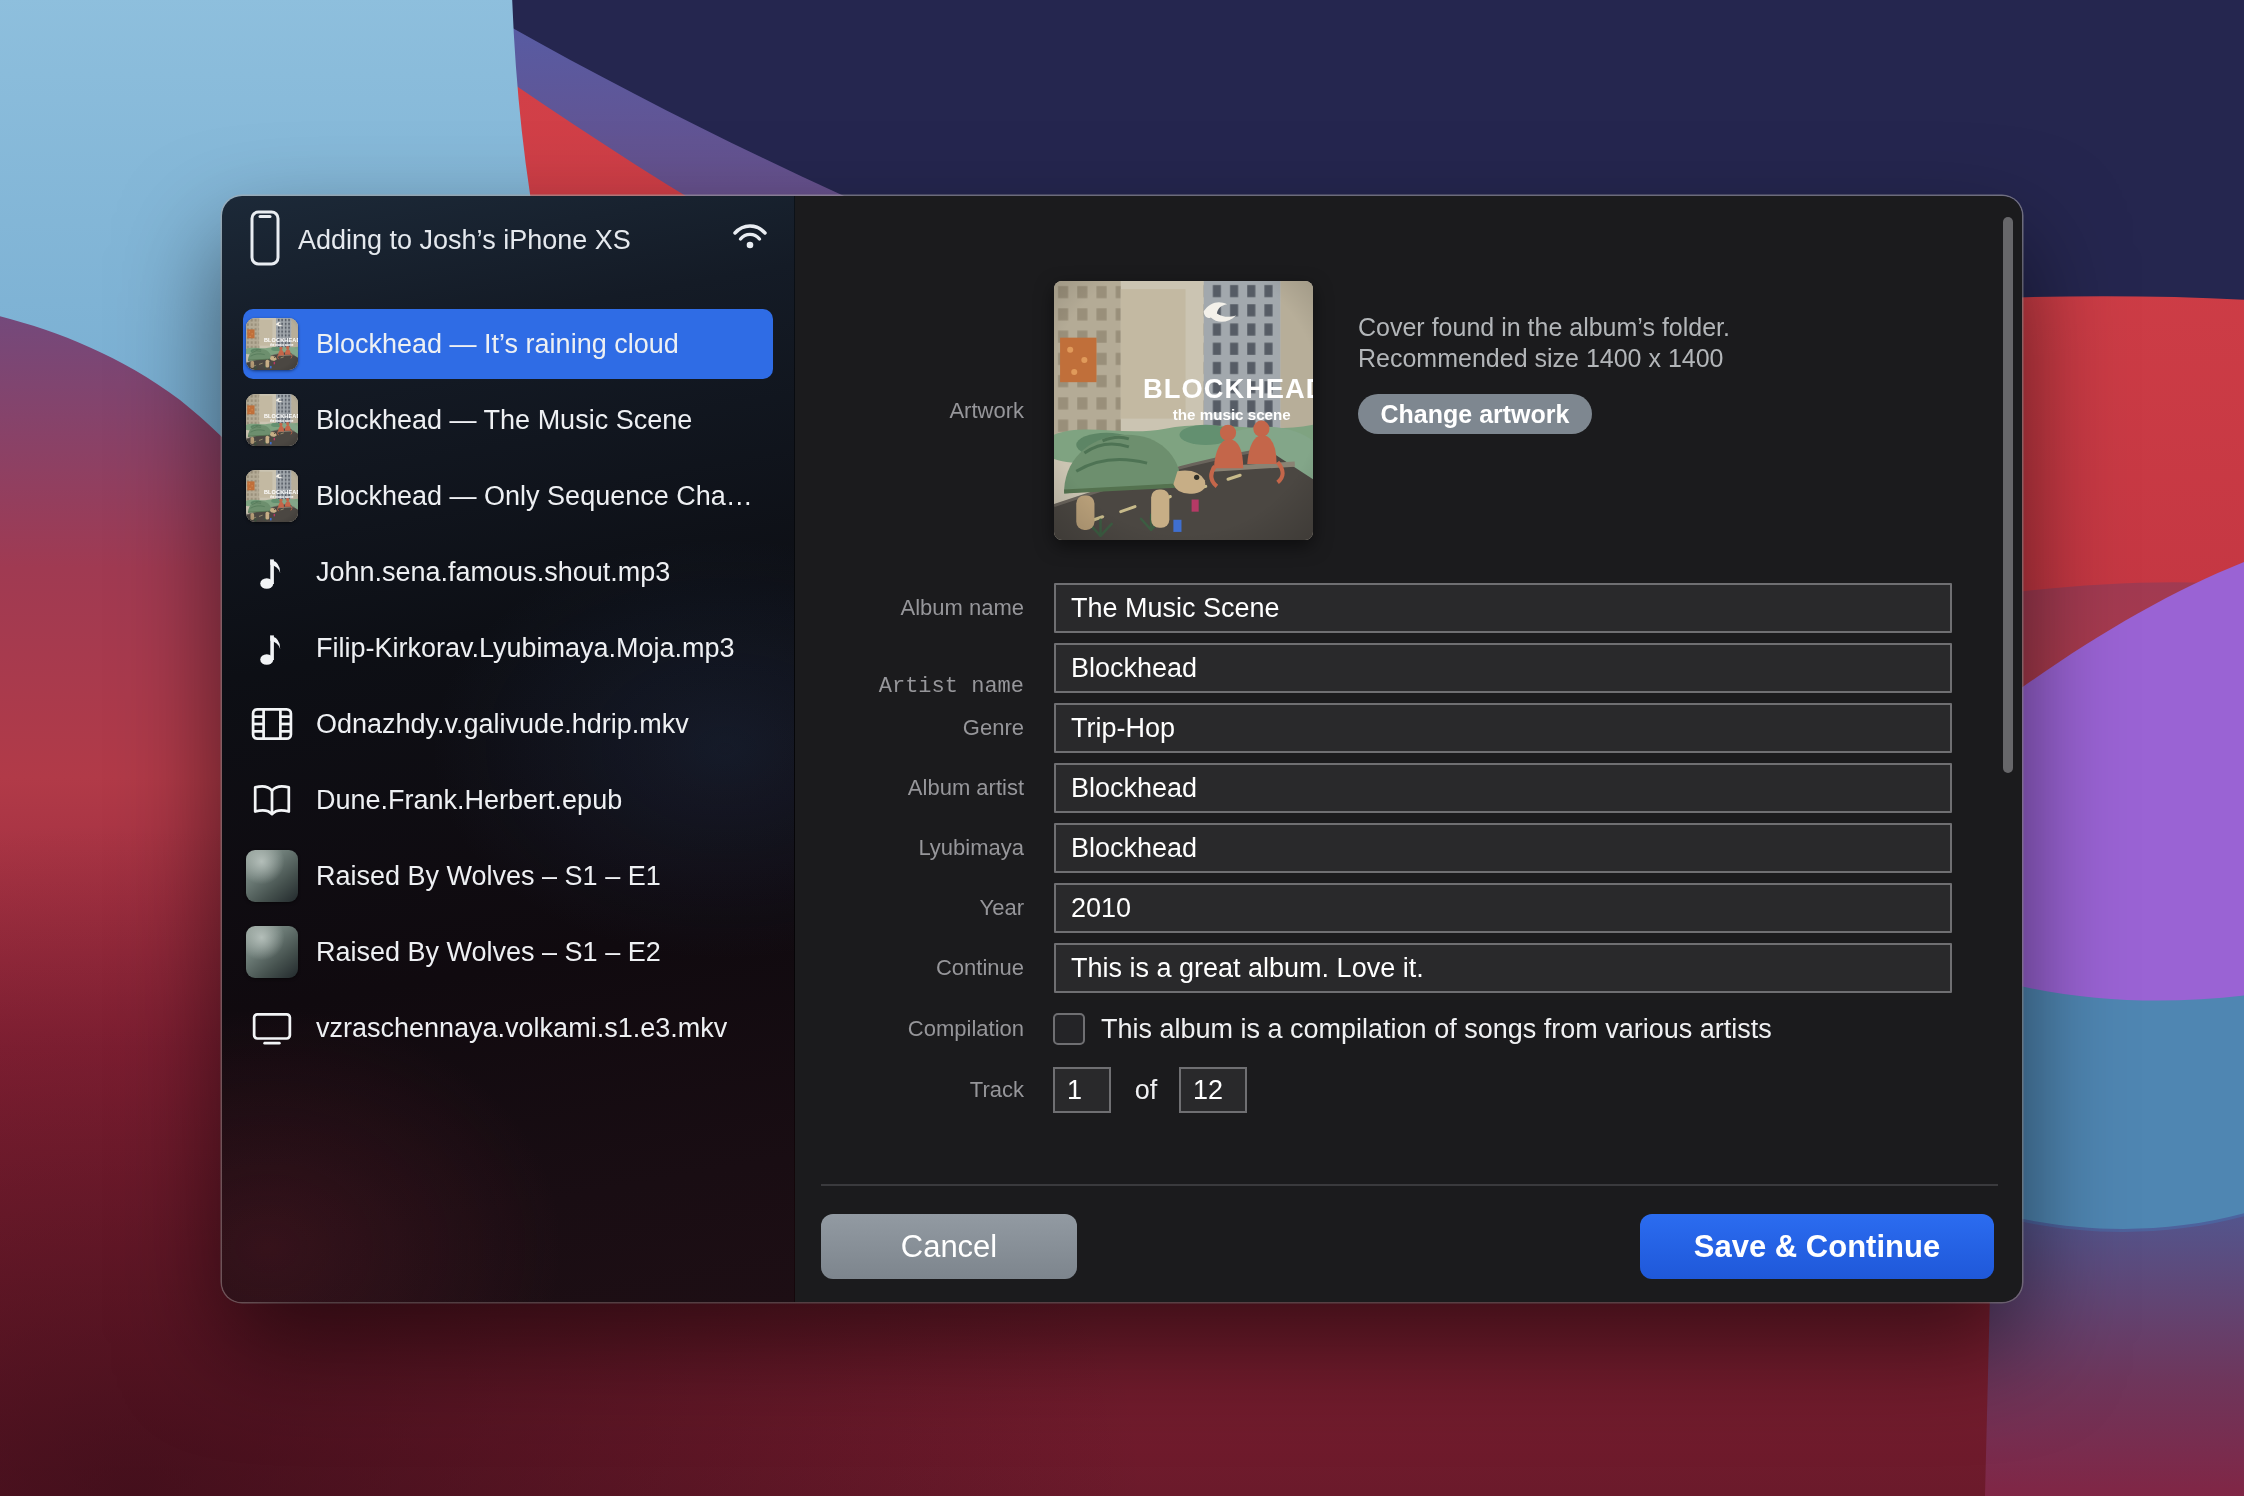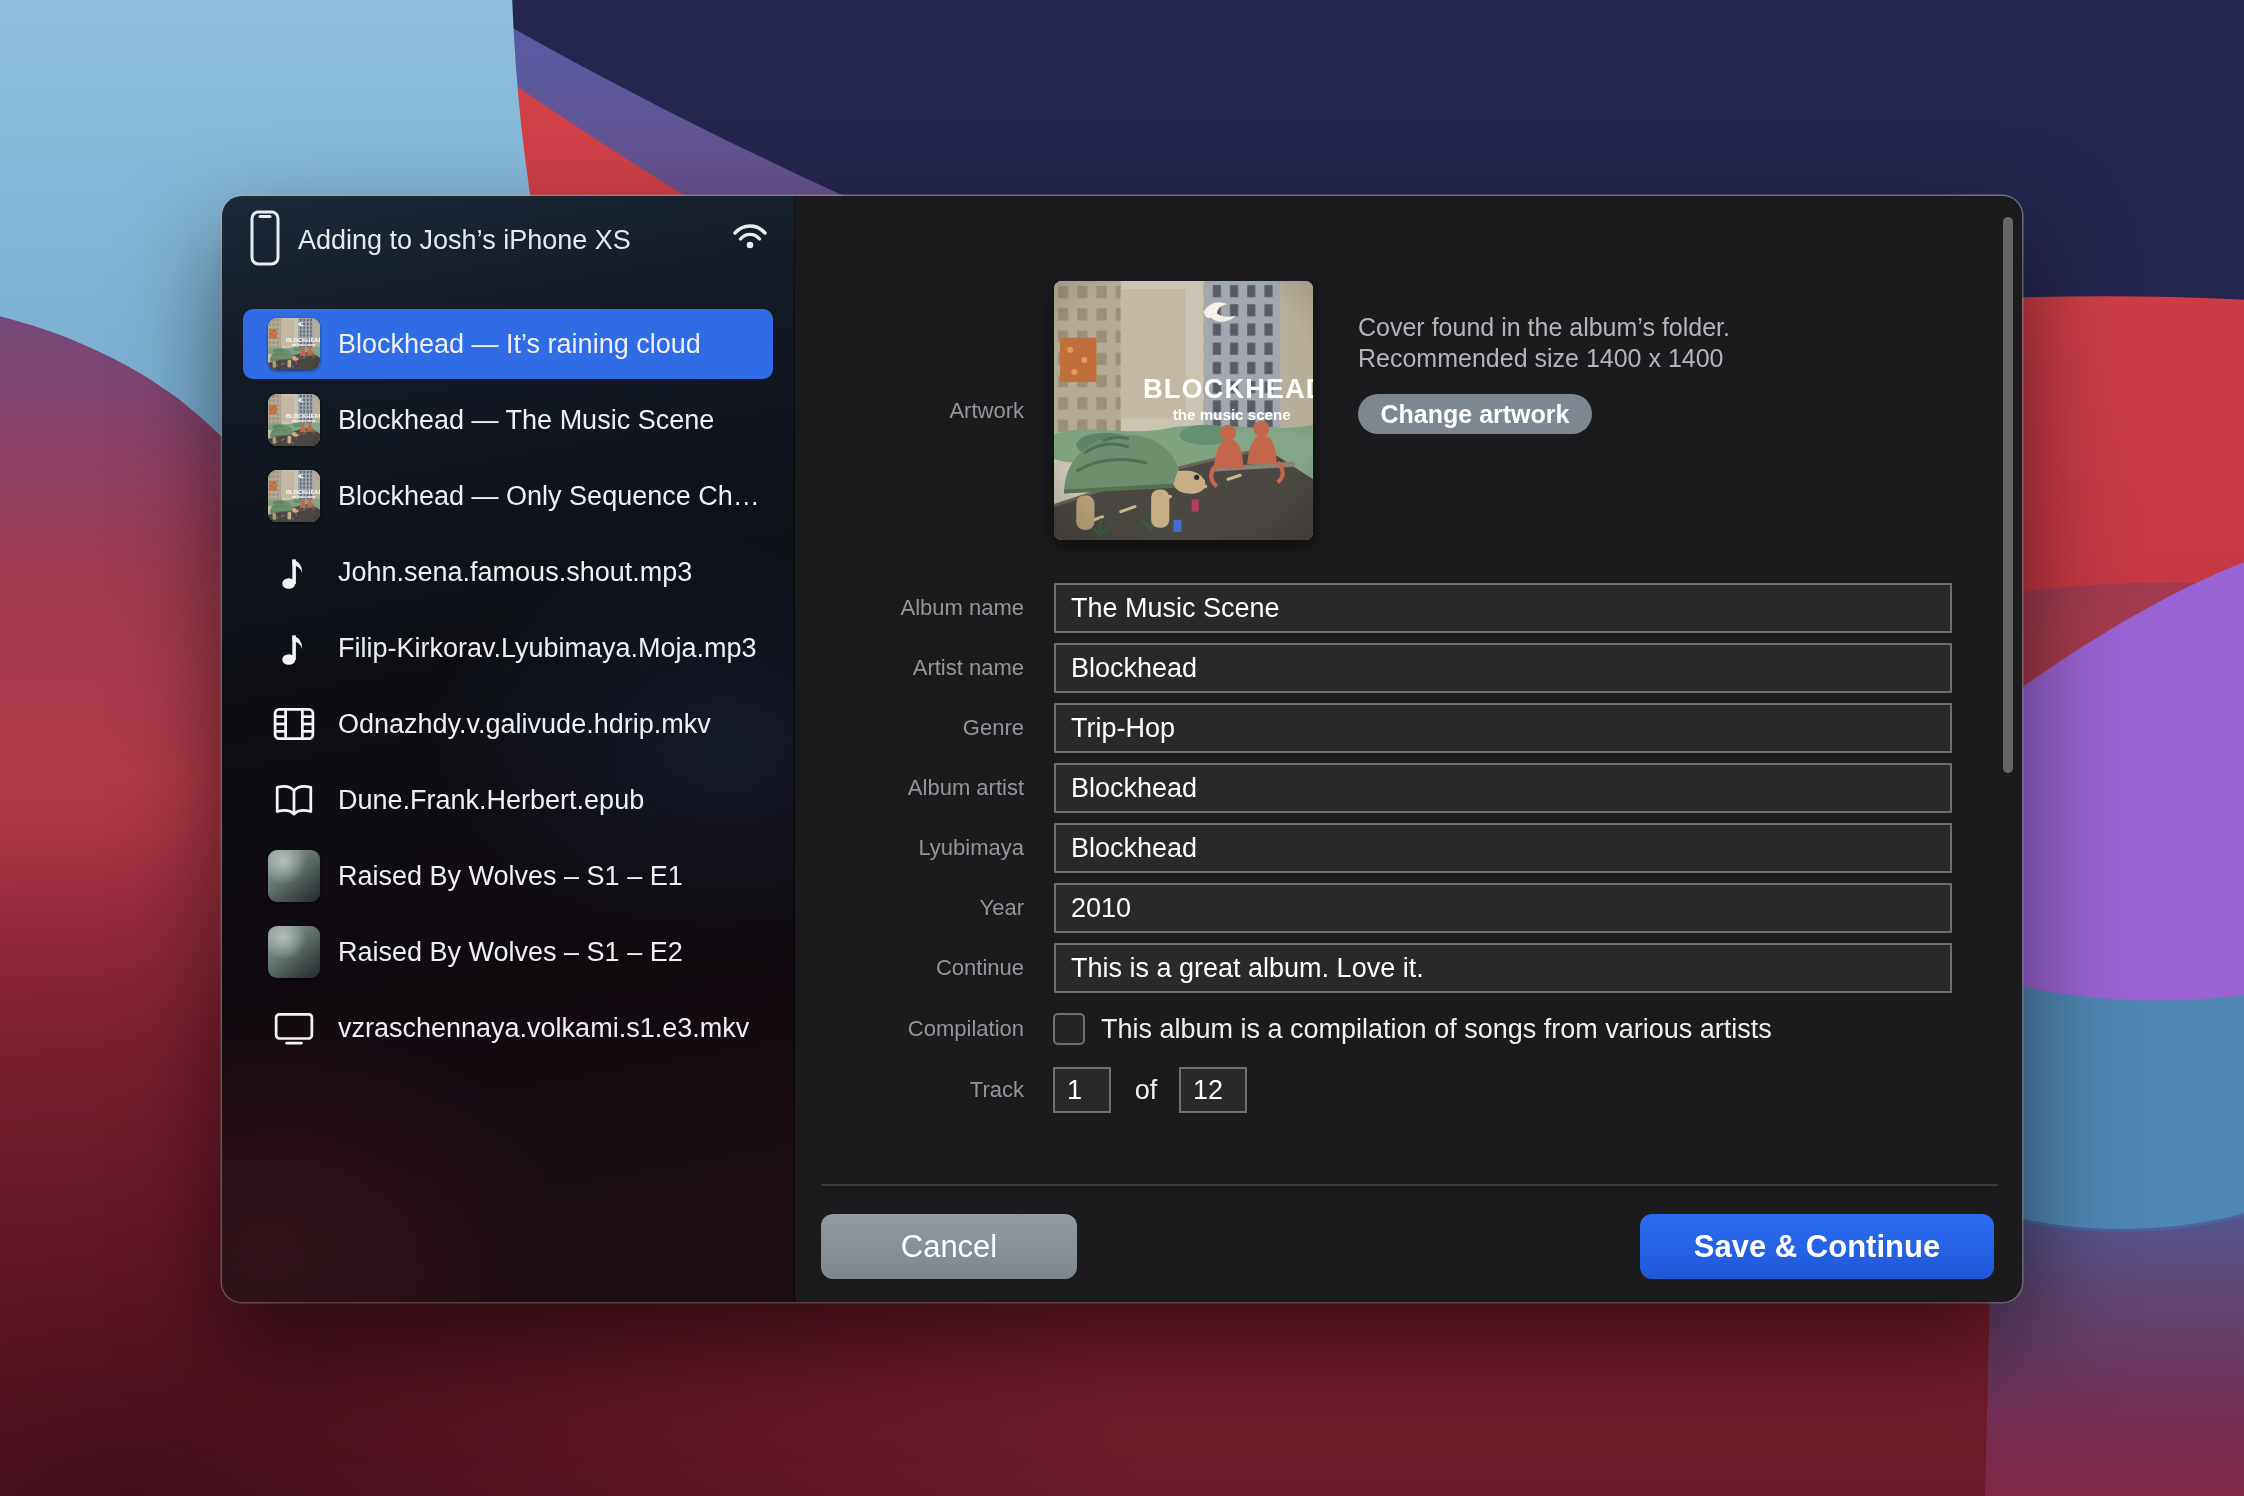--- a/index.html
+++ b/index.html
@@ -25,21 +25,21 @@
       linear-gradient(170deg,#1c2938 0%,#141b26 14%,#0d0f15 40%,#100a0f 68%,#190d13 88%,#1d0e14 100%);
     border-right:1px solid rgba(0,0,0,.55);
   }
   .sb-header{position:absolute;left:0;top:0;right:0;height:88px;}
   .phone-icon{position:absolute;left:28px;top:14px;width:30px;height:56px;}
   .sb-title{position:absolute;left:76px;top:0;height:88px;line-height:88px;
     font-size:27px;color:#e5e9ee;white-space:nowrap;}
   .wifi-icon{position:absolute;right:26px;top:26px;width:36px;height:28px;}
   .sb-list{position:absolute;left:21px;top:113px;width:530px;}
   .sb-row{height:70px;margin-bottom:6px;display:flex;align-items:center;
-    padding-left:25px;border-radius:10px;box-sizing:border-box;}
+    padding-left:3px;border-radius:10px;box-sizing:border-box;}
   .sb-row.selected{background:#2f6ce5;}
   .sb-ico{width:52px;height:52px;flex:none;display:flex;align-items:center;justify-content:center;}
   .sb-thumb{width:52px;height:52px;border-radius:9px;overflow:hidden;flex:none;
     box-shadow:0 1px 3px rgba(0,0,0,.5);}
   .sb-thumb svg{display:block;width:52px;height:52px;}
   .vid-thumb{width:52px;height:52px;border-radius:9px;flex:none;
     background:
       radial-gradient(circle at 30% 22%, rgba(190,200,195,.85) 0%, transparent 42%),
       linear-gradient(140deg,#93a099 0%,#6e7d78 35%,#45514e 68%,#22292c 100%);
     box-shadow:0 1px 3px rgba(0,0,0,.5);}
@@ -314,21 +314,21 @@
     </div>
     <div class="art-hint">
       <div>Cover found in the album’s folder.</div>
       <div>Recommended size 1400 x 1400</div>
     </div>
     <button class="change-btn">Change artwork</button>
 
     <div class="flabel" style="top:387px;height:50px;line-height:50px;">Album name</div>
     <input class="frow-input" style="top: 387px;" value="The Music Scene">
 
-    <div class="flabel" style="top:447px;height:50px;line-height:50px;">Artist name</div>
+    <div class="flabel" style="top:466px;height:50px;line-height:50px;font-family:Liberation Mono, monospace;">Artist name</div>
     <input class="frow-input" style="top: 447px;" value="Blockhead">
 
     <div class="flabel" style="top:507px;height:50px;line-height:50px;">Genre</div>
     <input class="frow-input" style="top: 507px;" value="Trip-Hop">
 
     <div class="flabel" style="top:567px;height:50px;line-height:50px;">Album artist</div>
     <input class="frow-input" style="top: 567px;" value="Blockhead">
 
     <div class="flabel" style="top:627px;height:50px;line-height:50px;">Lyubimaya</div>
     <input class="frow-input" style="top: 627px;" value="Blockhead">

